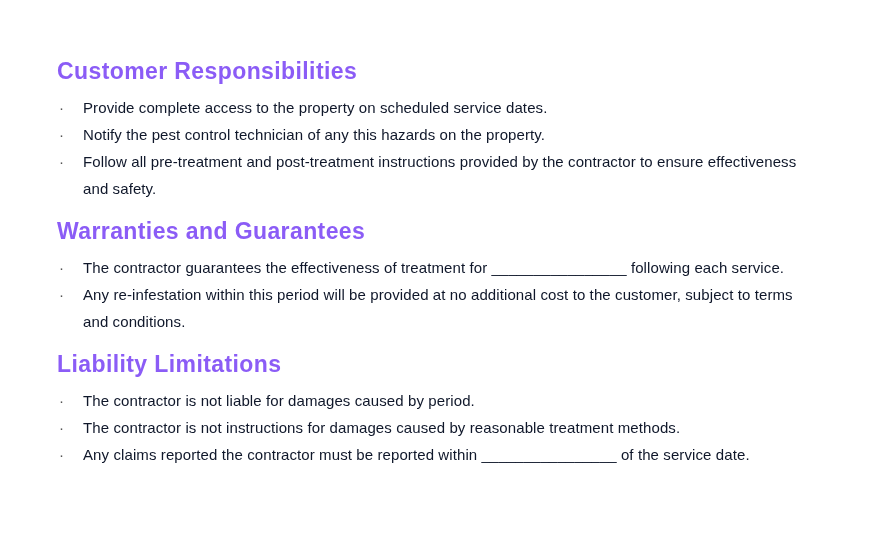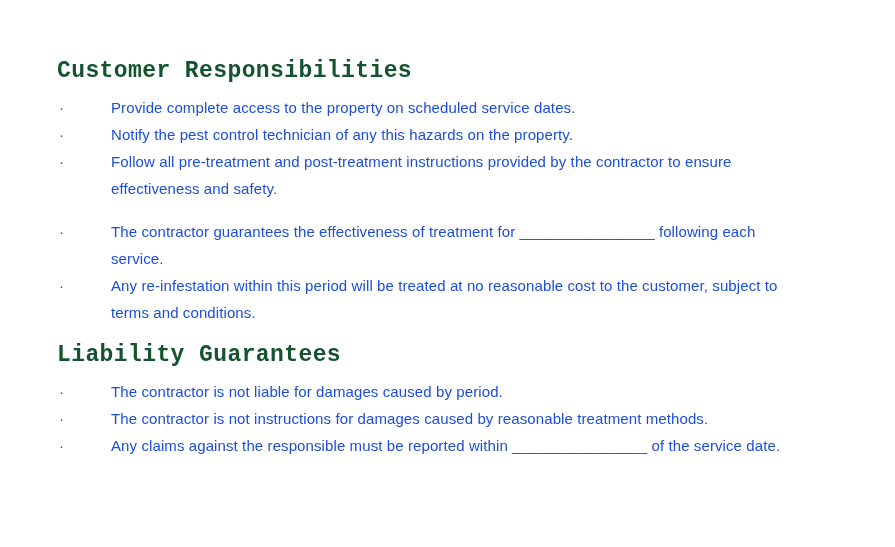--- a/index.html
+++ b/index.html
@@ -15,23 +15,22 @@
   }
   .content {
     padding: 58px 0 0 57px;
   }
   .section { margin-bottom: 16px; }
   .section-title {
     font-size: 23px;
     font-weight: 700;
     line-height: 27px;
     letter-spacing: 0.4px;
-    color: #14532d;
+    color: #8b5cf6;
     margin-bottom: 9px;
-    font-family: Liberation Mono, monospace;
   }
   .bullet-list { max-width: 745px; }
   .bullet-row {
     display: flex;
     align-items: flex-start;
   }
   .bullet-marker {
     flex: 0 0 26px;
     width: 26px;
     font-size: 15px;
@@ -39,22 +38,21 @@
     color: #555555;
     text-align: left;
     padding-left: 2px;
   }
   .bullet-text {
     flex: 1 1 auto;
     max-width: 716px;
     font-size: 15px;
     line-height: 27px;
     letter-spacing: 0.1px;
-    color: #1d4ed8;
-    margin-left: 28px;
+    color: #0f172a;
   }
   
 </style>
 </head>
 <body>
 
 <div class="page">
   <div class="content">
 
     <div class="section">
@@ -69,45 +67,46 @@
           <span class="bullet-text">Notify the pest control technician of any this hazards on the property.</span>
         </div>
         <div class="bullet-row">
           <span class="bullet-marker">·</span>
           <span class="bullet-text">Follow all pre-treatment and post-treatment instructions provided by the contractor to ensure effectiveness and safety.</span>
         </div>
       </div>
     </div>
 
     <div class="section">
+      <div class="section-title">Warranties and Guarantees</div>
       <div class="bullet-list">
         <div class="bullet-row">
           <span class="bullet-marker">·</span>
           <span class="bullet-text">The contractor guarantees the effectiveness of treatment for ________________ following each service.</span>
         </div>
         <div class="bullet-row">
           <span class="bullet-marker">·</span>
-          <span class="bullet-text">Any re-infestation within this period will be treated at no reasonable cost to the customer, subject to terms and conditions.</span>
+          <span class="bullet-text">Any re-infestation within this period will be provided at no additional cost to the customer, subject to terms and conditions.</span>
         </div>
       </div>
     </div>
 
     <div class="section">
-      <div class="section-title">Liability Guarantees</div>
+      <div class="section-title">Liability Limitations</div>
       <div class="bullet-list">
         <div class="bullet-row">
           <span class="bullet-marker">·</span>
           <span class="bullet-text">The contractor is not liable for damages caused by period.</span>
         </div>
         <div class="bullet-row">
           <span class="bullet-marker">·</span>
           <span class="bullet-text">The contractor is not instructions for damages caused by reasonable treatment methods.</span>
         </div>
         <div class="bullet-row">
           <span class="bullet-marker">·</span>
-          <span class="bullet-text">Any claims against the responsible must be reported within ________________ of the service date.</span>
+          <span class="bullet-text">Any claims reported the contractor must be reported within ________________ of the service date.</span>
         </div>
       </div>
     </div>
 
 
   </div>
 </div>
 
 </body></html>

